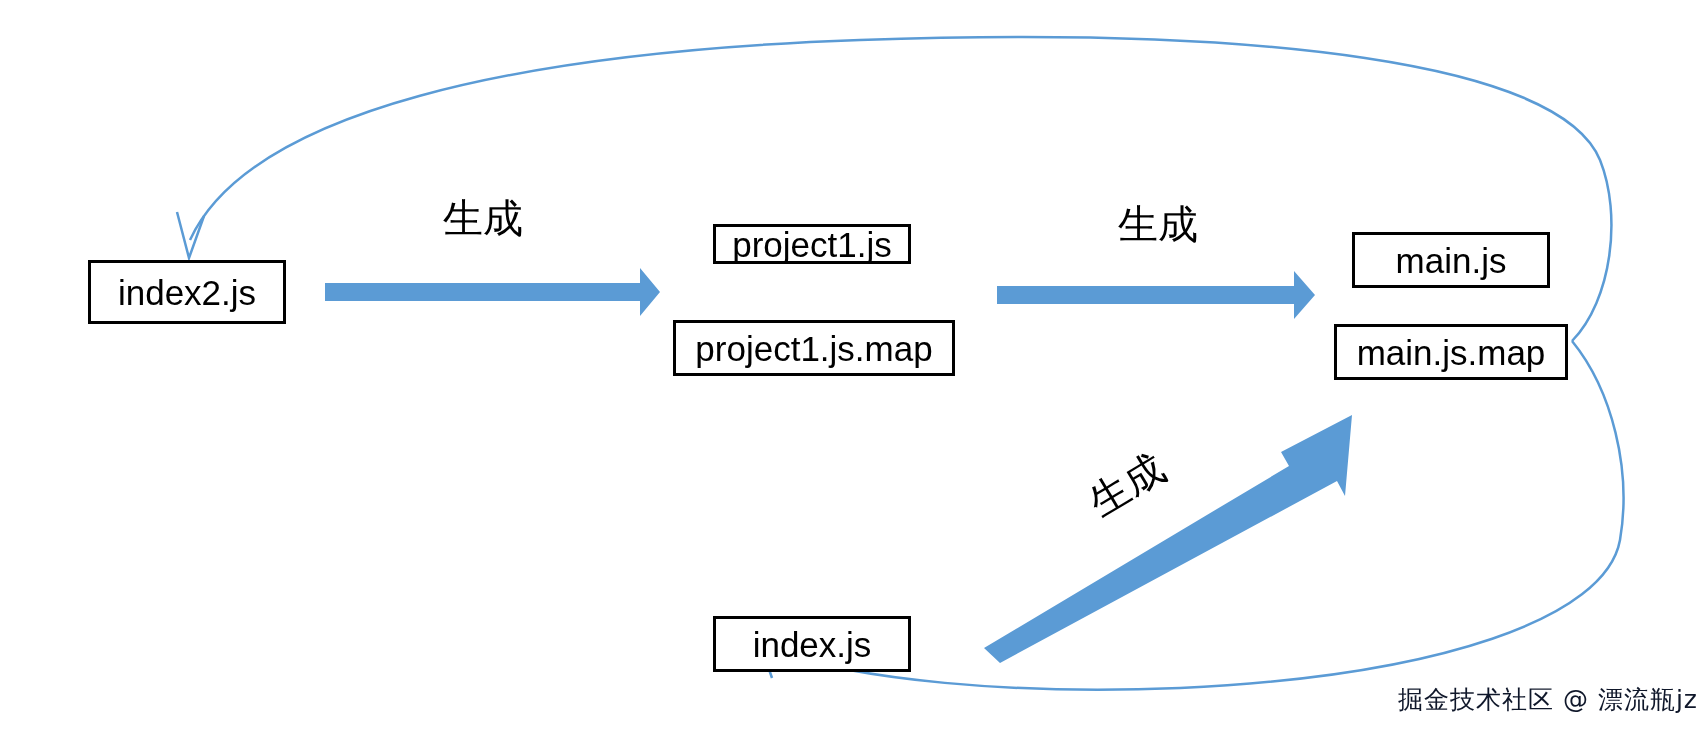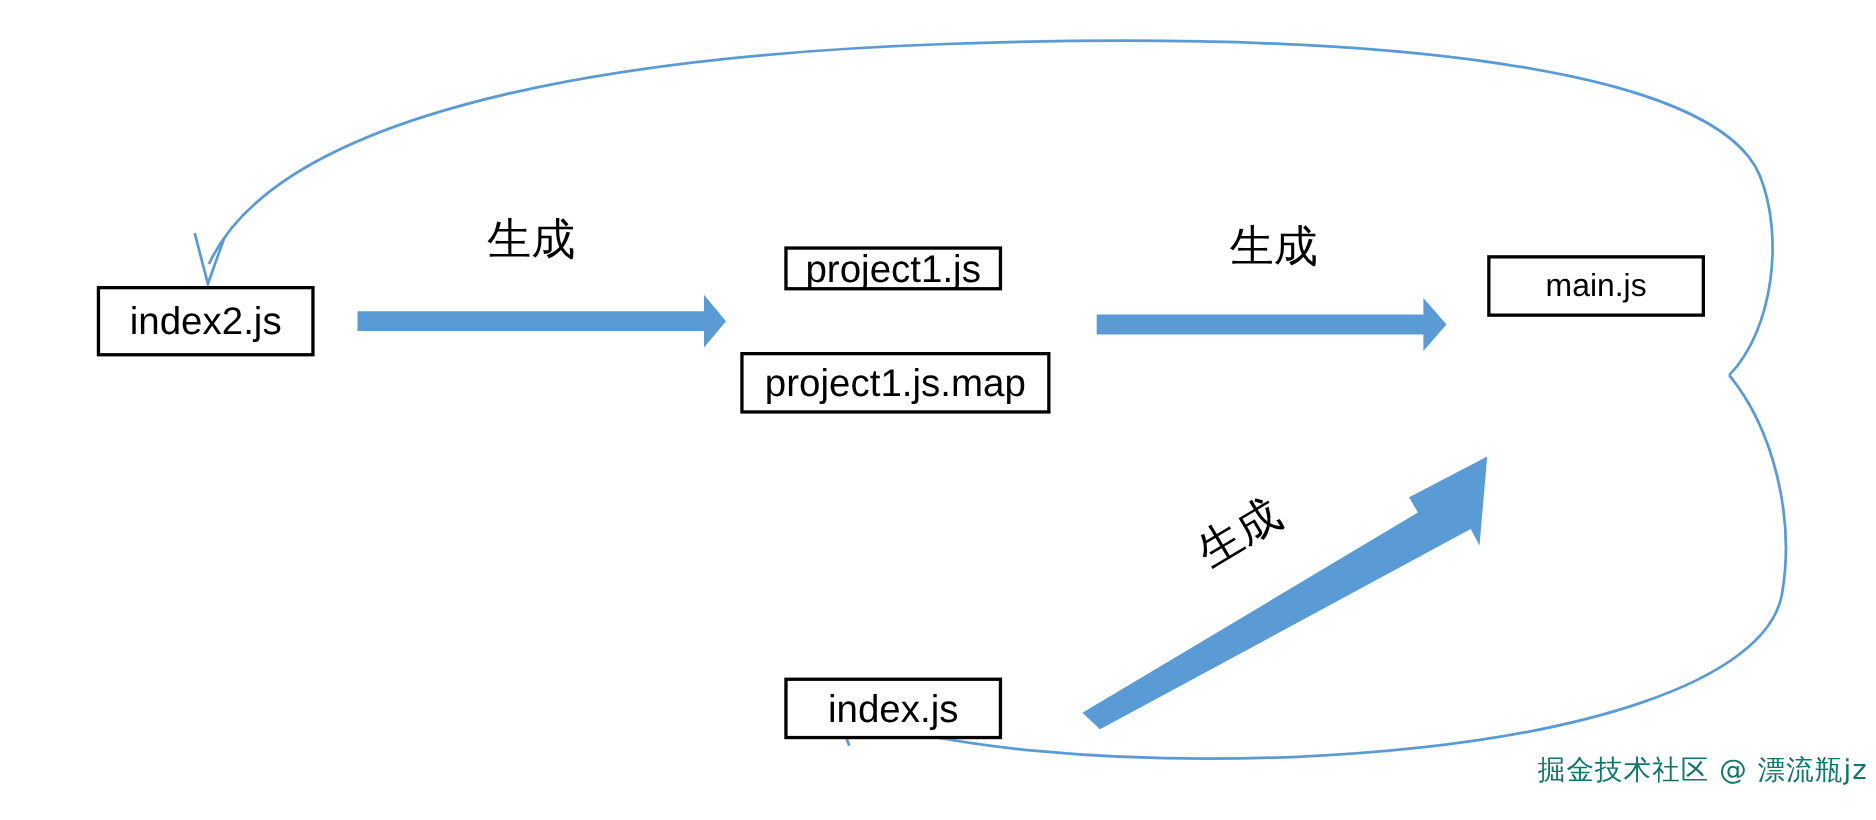--- a/index.html
+++ b/index.html
@@ -50,33 +50,33 @@
     font-size: 40px;
     line-height: 1;
     white-space: nowrap;
   }
   .edge-label.rotated {
     transform: rotate(-31deg);
     transform-origin: left top;
   }
   .watermark {
     position: absolute;
-    color: #0f766e;
+    color: #0f172a;
     font-family: "DejaVu Sans", "Liberation Sans", sans-serif;
     font-size: 25px;
     line-height: 1;
     white-space: nowrap;
     letter-spacing: 1px;
   }
 
   
   #node-index2      { left: 88px;   top: 260px; width: 198px; height: 64px; font-size: 35px; }
   #node-project1js  { left: 713px;  top: 224px; width: 198px; height: 40px; font-size: 35px; }
   #node-project1map { left: 673px;  top: 320px; width: 282px; height: 56px; font-size: 35px; text-align: center; }
-  #node-mainjs      { left: 1352px; top: 232px; width: 198px; height: 56px; font-size: 29px; }
+  #node-mainjs      { left: 1352px; top: 232px; width: 198px; height: 56px; font-size: 35px; }
   #node-mainmap     { left: 1334px; top: 324px; width: 234px; height: 56px; font-size: 35px; }
   #node-indexjs     { left: 713px;  top: 616px; width: 198px; height: 56px; font-size: 35px; }
 
   
   #label-gen-1 { left: 443px;  top: 198px; }
   #label-gen-2 { left: 1118px; top: 204px; }
   #label-gen-3 { left: 1082px; top: 488px; }
 
   
   #watermark-text { left: 1398px; top: 687px; }
@@ -128,20 +128,23 @@
   </div>
 
   <div class="node" id="node-project1map">
     <span class="node-label">project1.js.map</span>
   </div>
 
   <div class="node" id="node-mainjs">
     <span class="node-label">main.js</span>
   </div>
 
+  <div class="node" id="node-mainmap">
+    <span class="node-label">main.js.map</span>
+  </div>
 
   <div class="node" id="node-indexjs">
     <span class="node-label">index.js</span>
   </div>
 
   <div class="edge-label" id="label-gen-1">生成</div>
 
   <div class="edge-label" id="label-gen-2">生成</div>
 
   <div class="edge-label rotated" id="label-gen-3">生成</div>

